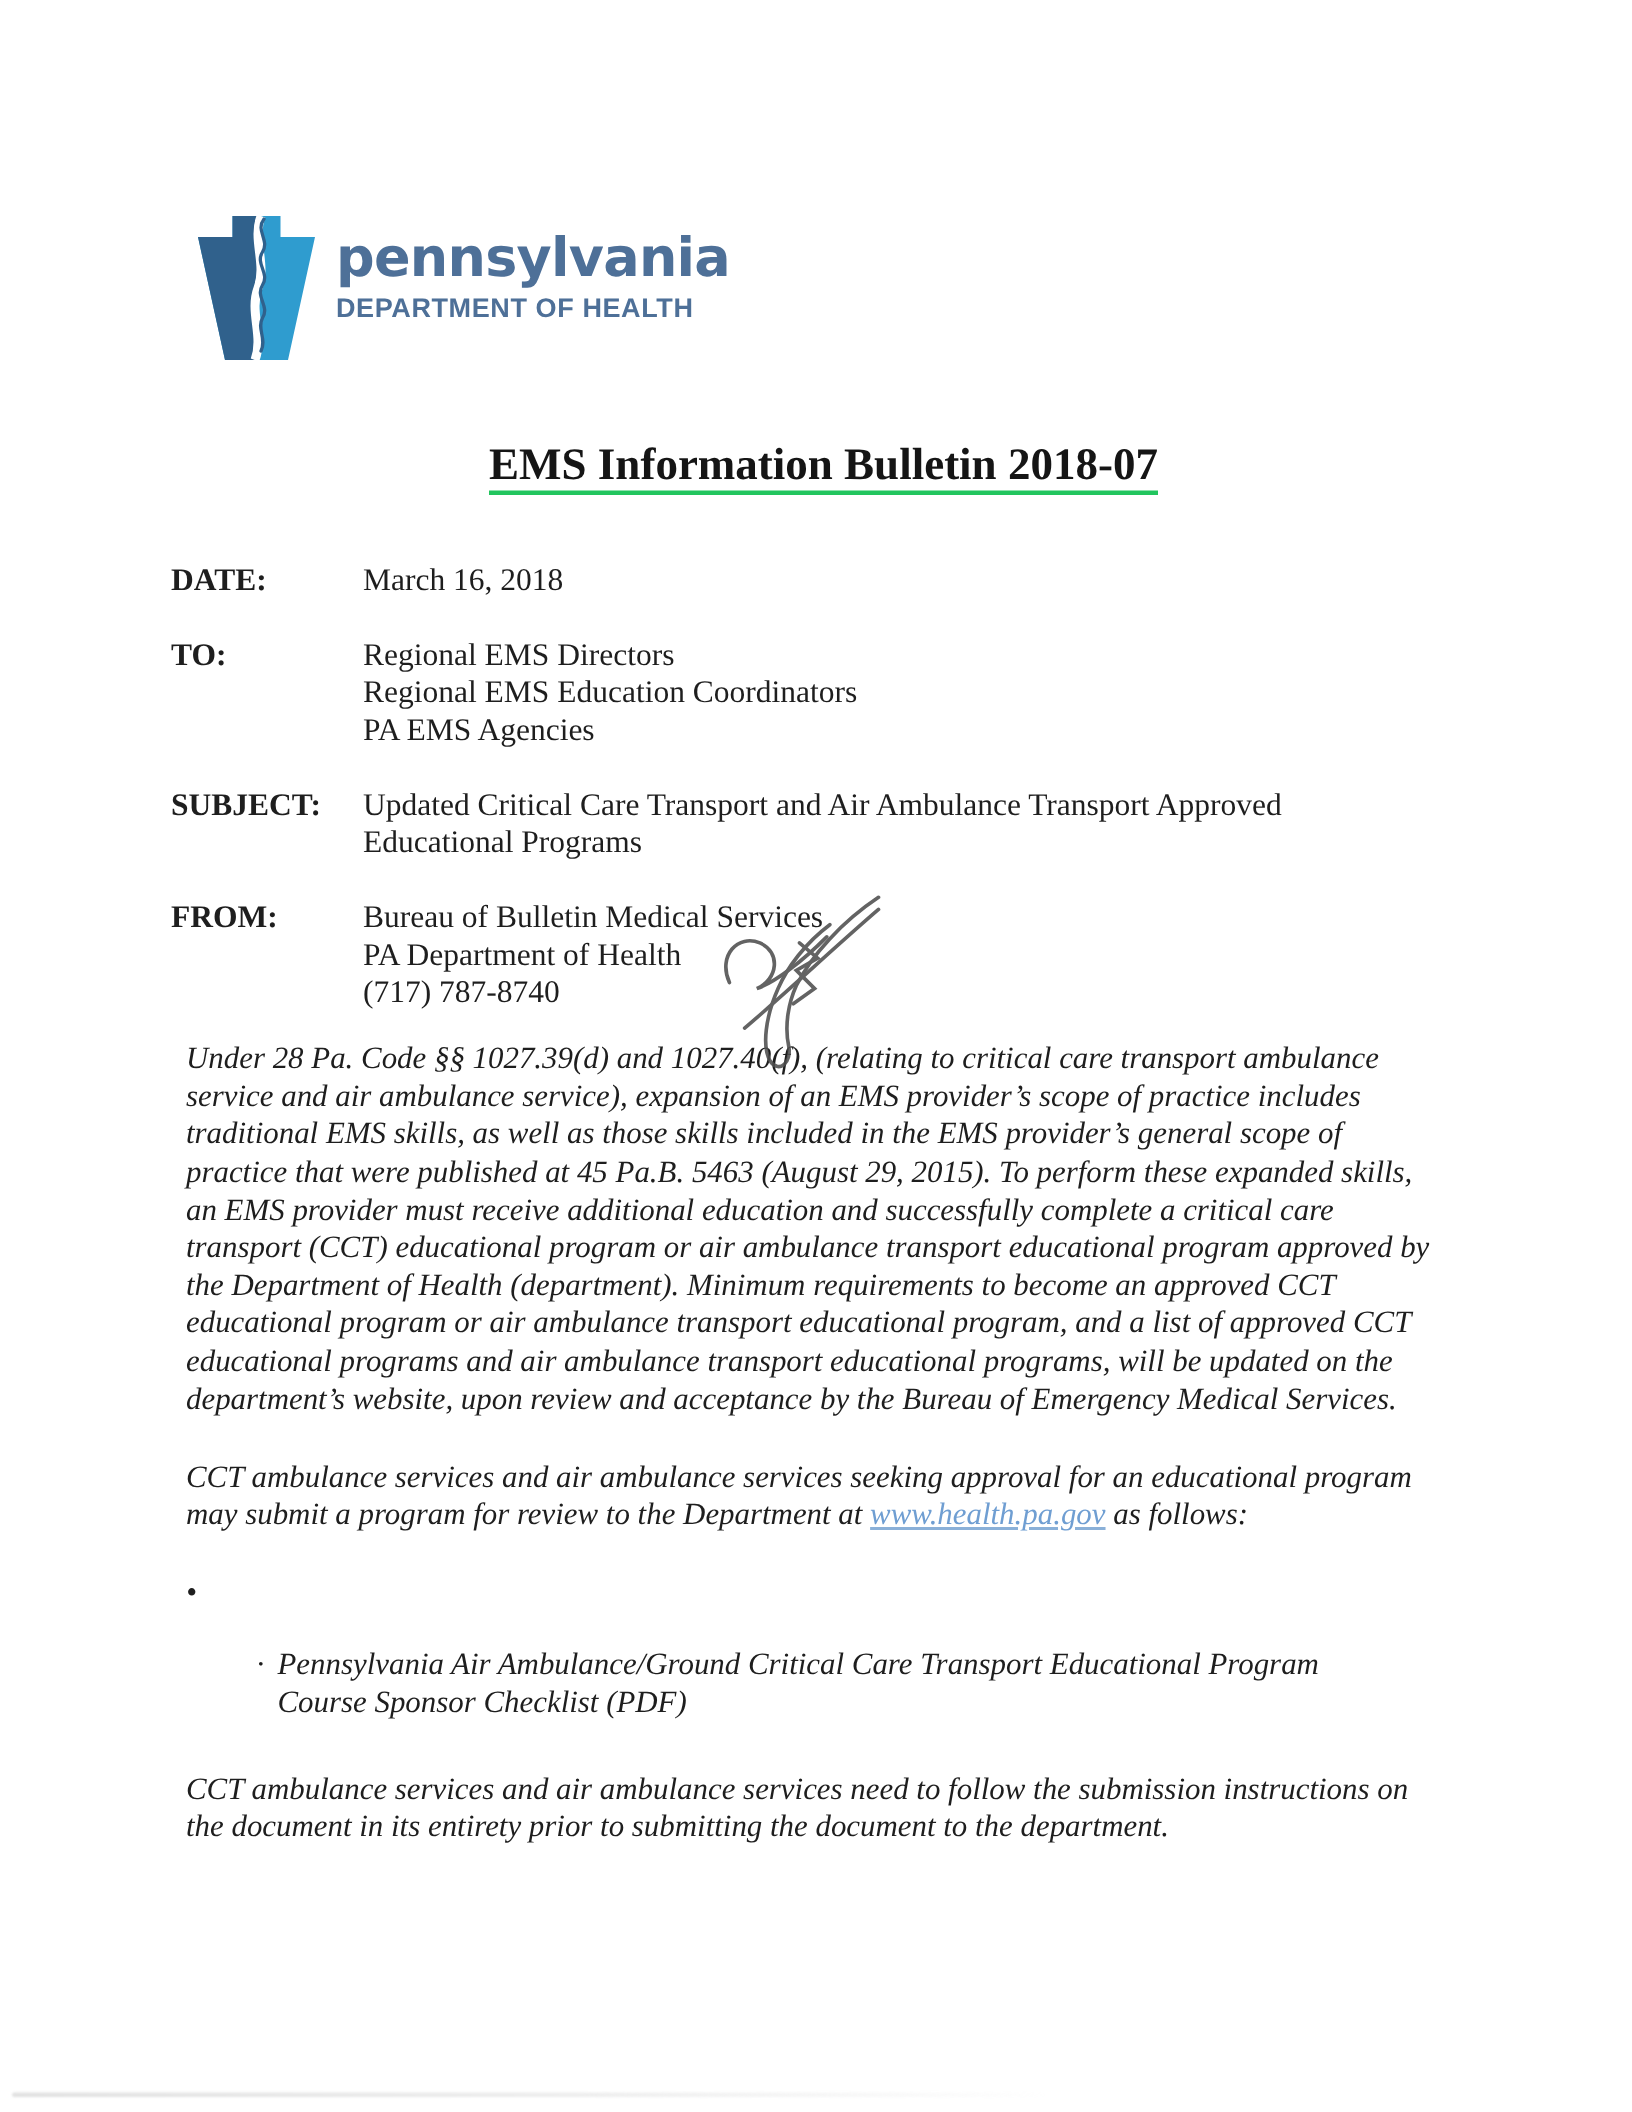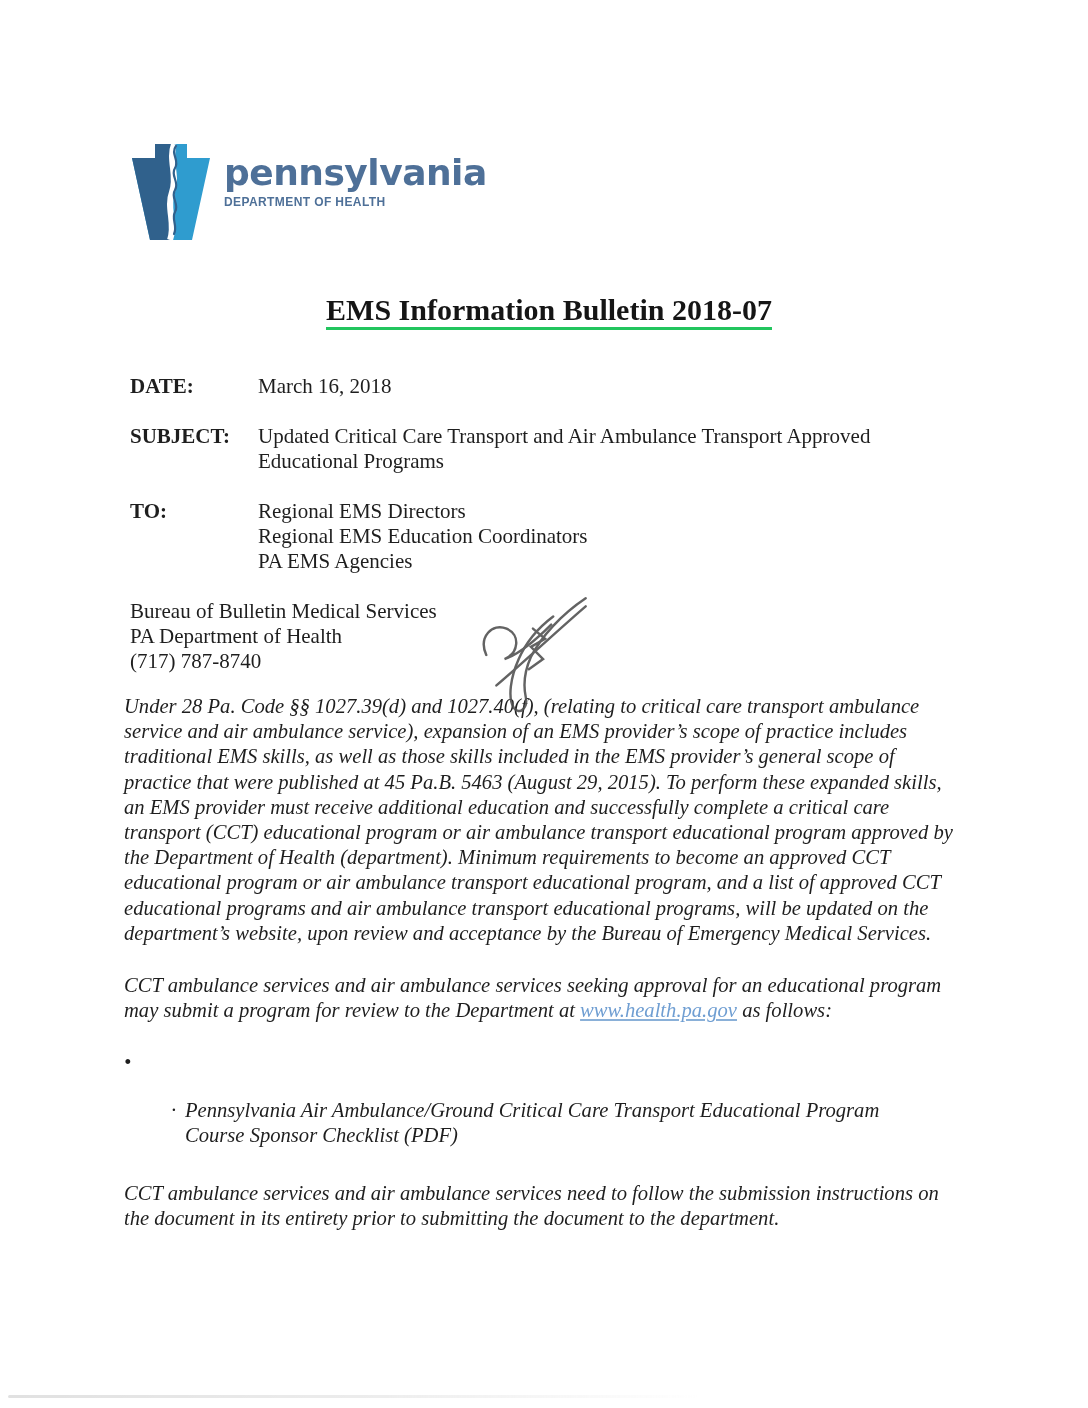--- a/index.html
+++ b/index.html
@@ -9,29 +9,29 @@
     font-family:"Liberation Serif", serif; color:#1e1e1e;padding-left:10px;
   }
 
   
   .logo { position:absolute; top:142px; left:130px; display:flex; align-items:flex-start; }
   .keystone { width:82px; height:100px; display:block; }
   .wordmark { margin-left:12px; padding-top:13px; }
   .wordmark .org  { font-family:"DejaVu Sans","Liberation Sans",sans-serif; font-weight:bold;
                     font-size:36px; line-height:1; color:#4e7098; letter-spacing:-0.5px; }
   .wordmark .dept { font-family:"Liberation Sans",sans-serif; font-weight:bold;
-                    font-size:12px; color:#4e7098; letter-spacing:0.4px; margin-top:4px; }
+                    font-size:18px; color:#4e7098; letter-spacing:0.4px; margin-top:4px; }
 
   
   .title { position:absolute; top:293px; left:0; width:100%; text-align:center;
            font-size:30px; font-weight:bold; color:#151515; }
   .title span { border-bottom:3px solid #22c55e; padding-bottom:1px; }
 
   
-  .meta { position:absolute; top:374px; left:130px; width:830px; }
+  .meta { position:absolute; top:374px; left:114px; width:830px; }
   .meta-row { display:flex; margin-bottom:25px; }
   .meta-label { flex:0 0 128px; font-weight:bold; font-size:21px; line-height:25px; }
   .meta-lines { font-size:21px; line-height:25px; }
 
   
   .signature { position:absolute; left:472px; top:584px; width:132px; height:142px; z-index:3; }
 
   
   .body { position:absolute; top:694px; left:124px; width:838px;
           font-size:20.6px; line-height:25.2px;font-style:italic; }
@@ -77,37 +77,38 @@
   <div class="meta">
 
     <div class="meta-row">
       <div class="meta-label">DATE:</div>
       <div class="meta-lines">
         <div>March 16, 2018</div>
       </div>
     </div>
 
     <div class="meta-row">
-      <div class="meta-label">SUBJECT:</div>
-      <div class="meta-lines">
-        <div>Updated Critical Care Transport and Air Ambulance Transport Approved</div>
-        <div>Educational Programs</div>
-      </div>
-    </div>
-
-    <div class="meta-row">
       <div class="meta-label">TO:</div>
       <div class="meta-lines">
         <div>Regional EMS Directors</div>
         <div>Regional EMS Education Coordinators</div>
         <div>PA EMS Agencies</div>
       </div>
     </div>
 
     <div class="meta-row">
+      <div class="meta-label">SUBJECT:</div>
+      <div class="meta-lines">
+        <div>Updated Critical Care Transport and Air Ambulance Transport Approved</div>
+        <div>Educational Programs</div>
+      </div>
+    </div>
+
+    <div class="meta-row">
+      <div class="meta-label">FROM:</div>
       <div class="meta-lines">
         <div>Bureau of Bulletin Medical Services</div>
         <div>PA Department of Health</div>
         <div>(717) 787-8740</div>
       </div>
     </div>
   </div>
 
   <svg class="signature" viewBox="0 0 130 140" aria-hidden="true">
     <g fill="none" stroke="#4e4e4e" stroke-width="2.4" stroke-linecap="round" opacity="0.88">

